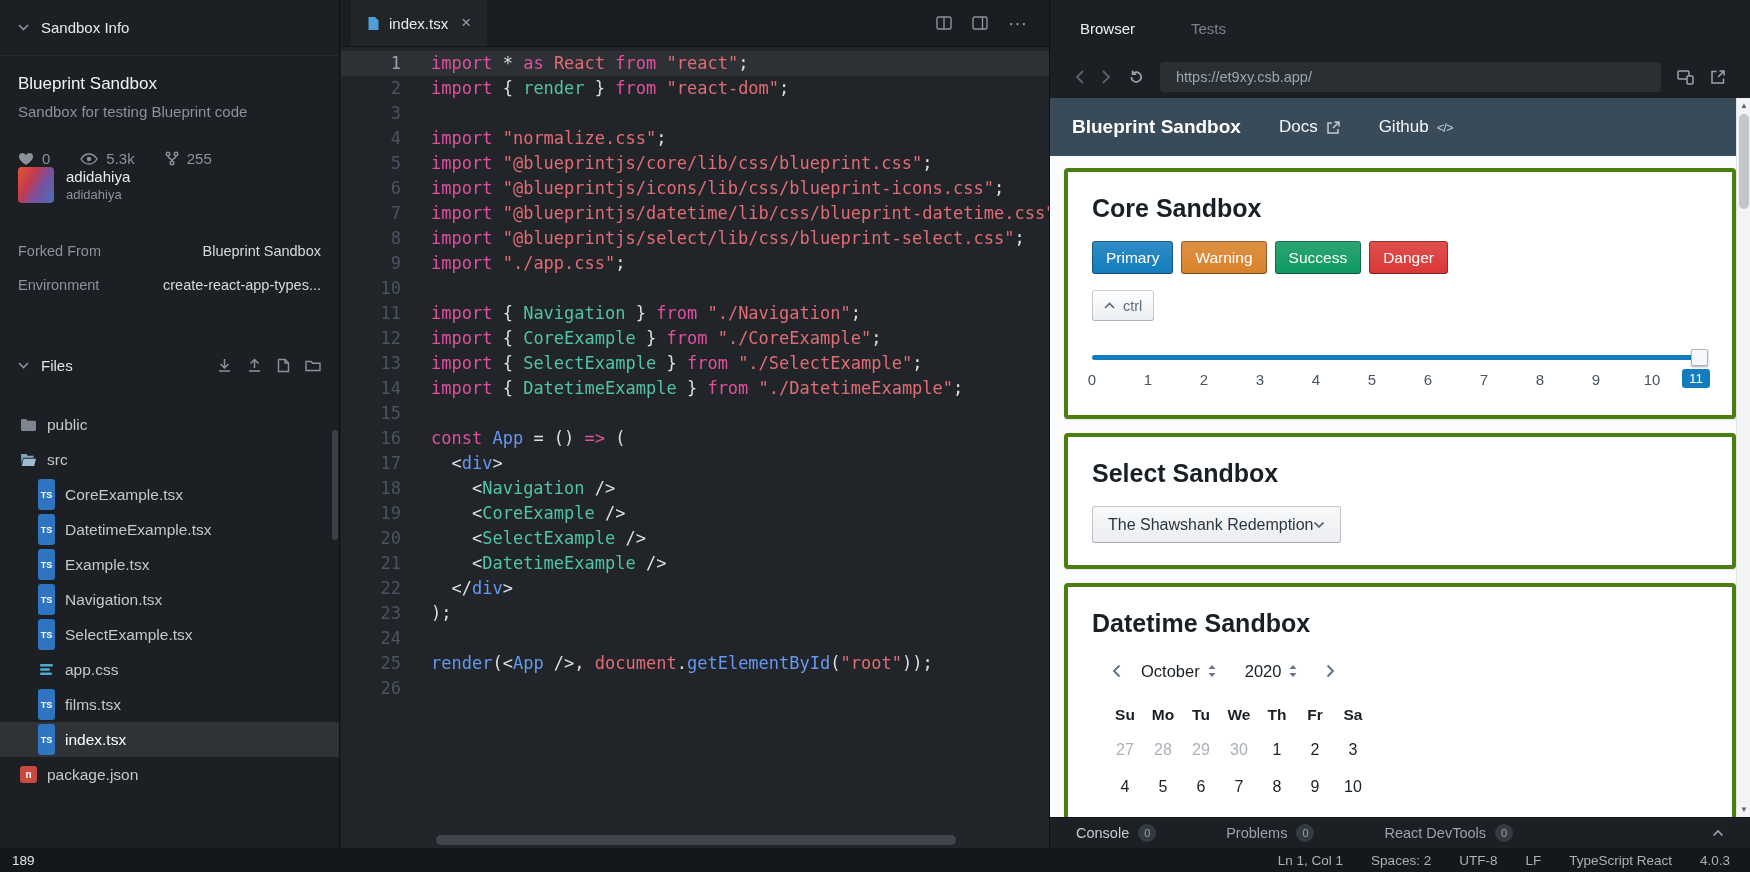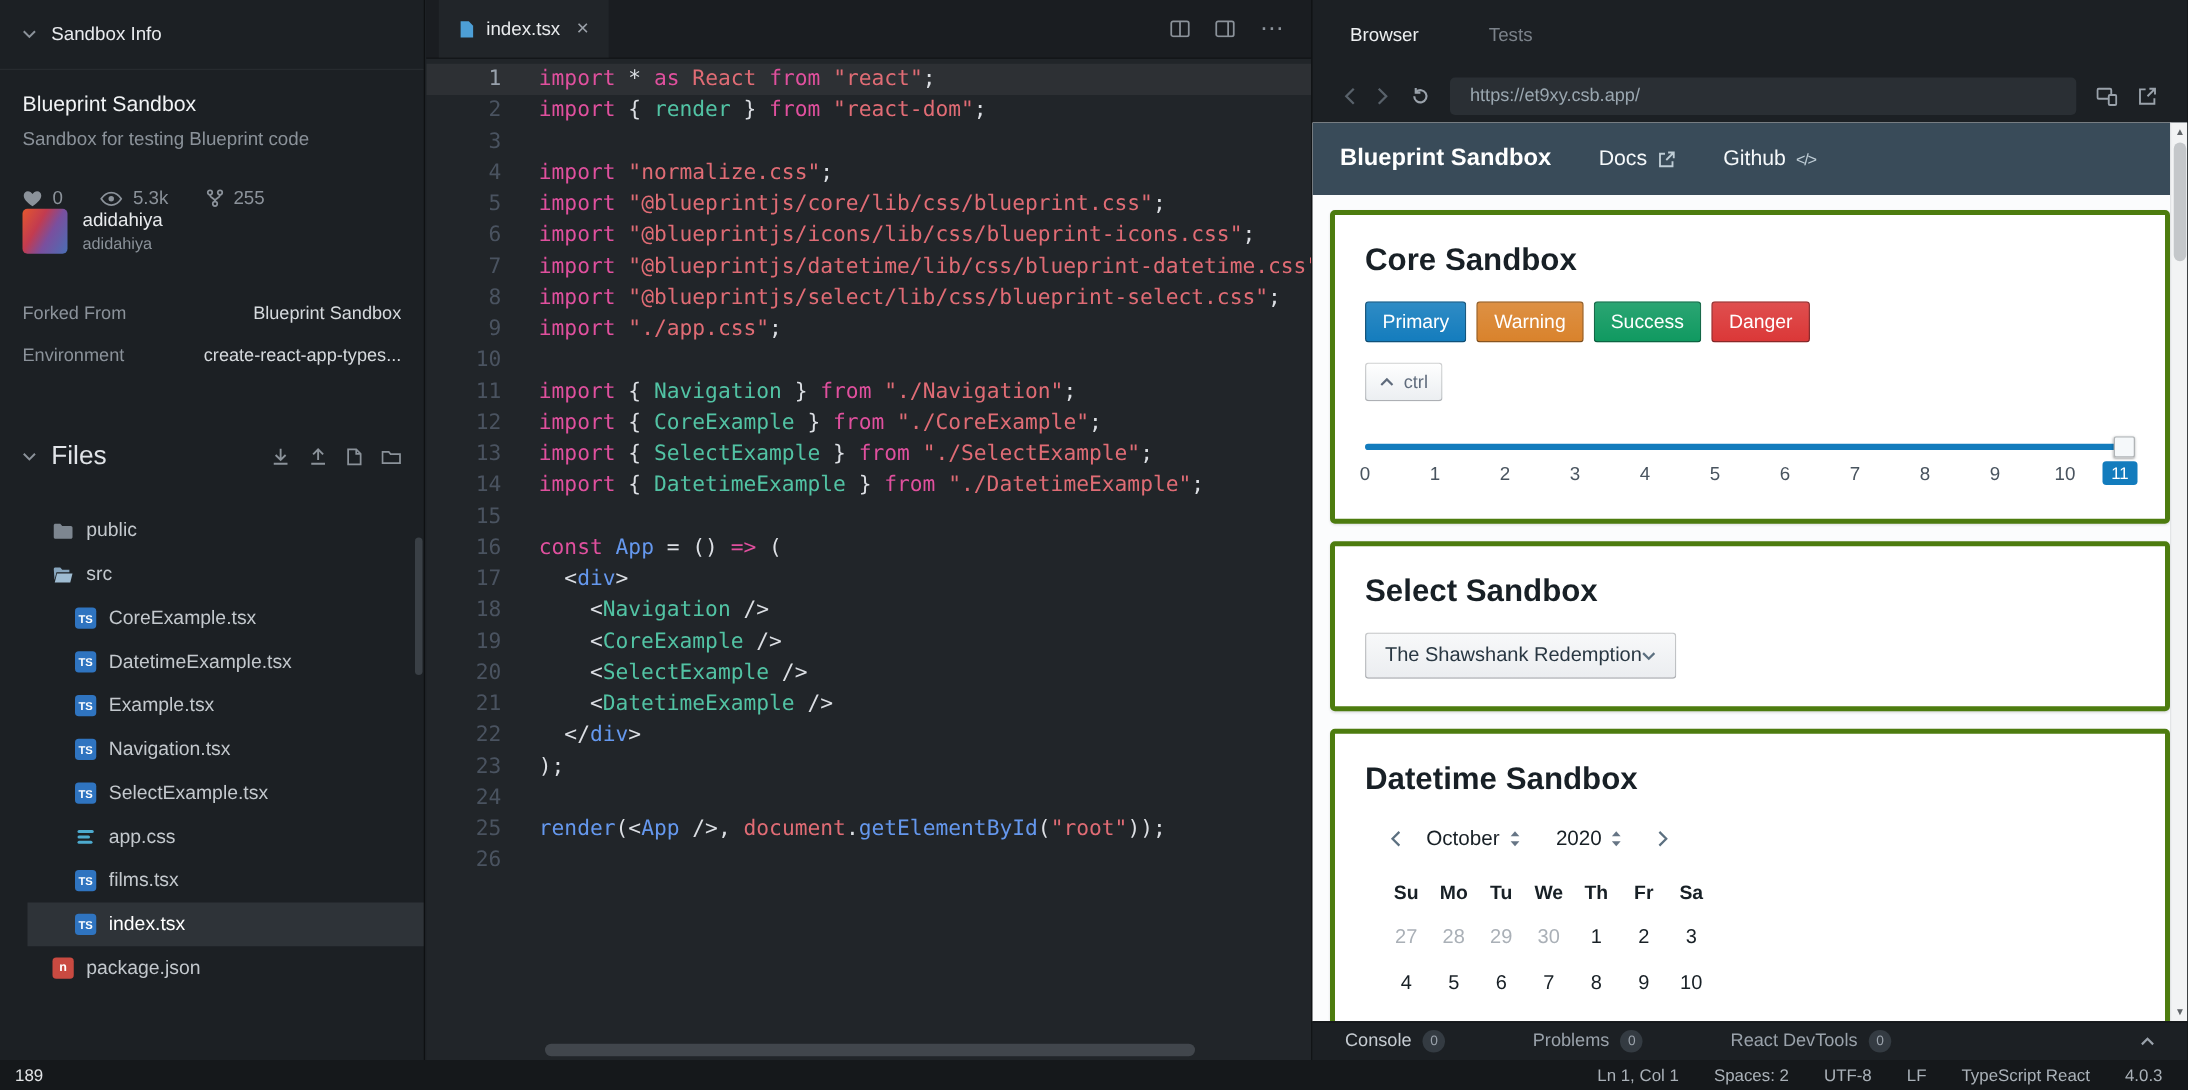--- a/index.html
+++ b/index.html
@@ -19,28 +19,28 @@
   .stat { display:flex; align-items:center; gap:8px; }
   .sb-author { display:flex; align-items:center; gap:12px; }
   .avatar { width:36px; height:36px; border-radius:4px; background:linear-gradient(120deg,#e4572e 0%,#c23b50 35%,#7a4f9e 60%,#4a6fb5 100%); }
   .author-name { font-size:15px; color:#e8eaed; }
   .author-sub { font-size:13px; color:#8b929a; margin-top:2px;}
   .kv { display:flex; justify-content:space-between; align-items:center; font-size:14.5px; margin-top:0; padding:0; }
   .kv-forked { margin-top:40px; }
   .kv-env { margin-top:18px; }
   .kv .k { color:#8b929a; }
   .kv .v { color:#d6dade; max-width:190px; white-space:nowrap; overflow:hidden; text-overflow:ellipsis; }
-  .files-header { margin-top:50px; height:44px; display:flex; align-items:center; gap:12px; padding:0 18px; color:#e1e4e8; font-size:21px; }
+  .files-header { margin-top:50px; height:44px; display:flex; align-items:center; gap:12px; padding:0 18px; color:#e1e4e8; font-size:15px; }
   .fh-actions { margin-left:auto; display:flex; gap:15px; align-items:center; }
-  #file-list { padding-top:20px;padding-left:22px; }
+  #file-list { padding-top:20px; }
   .file-row { height:35px; display:flex; align-items:center; gap:10px; font-size:15.5px; color:#c3c8cd; cursor:pointer; }
   .file-row.depth0 { padding-left:20px; }
   .file-row.depth1 { padding-left:38px; }
   .file-row.selected { background:#2e3338; color:#ffffff; }
-  .fi-ts { width:17px; height:17px; background:#2f74c0; color:#fff; font-size:9px; font-weight:bold; display:flex; align-items:center; justify-content:center; border-radius:3px; flex:0 0 auto;}
+  .fi-ts { width:17px; height:31px; background:#2f74c0; color:#fff; font-size:9px; font-weight:bold; display:flex; align-items:center; justify-content:center; border-radius:3px; flex:0 0 auto;}
   .fi-npm { width:17px; height:17px; background:#c94a41; color:#fff; font-size:10px; font-weight:bold; display:flex; align-items:center; justify-content:center; border-radius:3px; flex:0 0 auto;}
   .fi-css { width:17px; height:17px; display:flex; align-items:center; justify-content:center; flex:0 0 auto;}
   .sb-scrollthumb { position:absolute; right:1px; top:430px; width:6px; height:110px; background:#3a4046; border-radius:3px; }
   
   #editor { position:absolute; left:341px; top:0; width:708px; bottom:24px; background:#212529; }
   .tabbar { height:47px; background:#1a1d21; display:flex; align-items:stretch; border-bottom:1px solid #121417; padding-left:10px;}
   .tab { display:flex; align-items:center; gap:9px; padding:0 16px; background:#212529; color:#e8eaec; font-size:15px; }
   .tab-close { color:#9aa0a8; font-size:17px; margin-left:4px; cursor:pointer;}
   .tab-actions { margin-left:auto; display:flex; align-items:center; gap:20px; padding-right:22px; color:#8b929a;}
   .code { position:relative; height:calc(100% - 47px); padding-top:4px; overflow:hidden;

